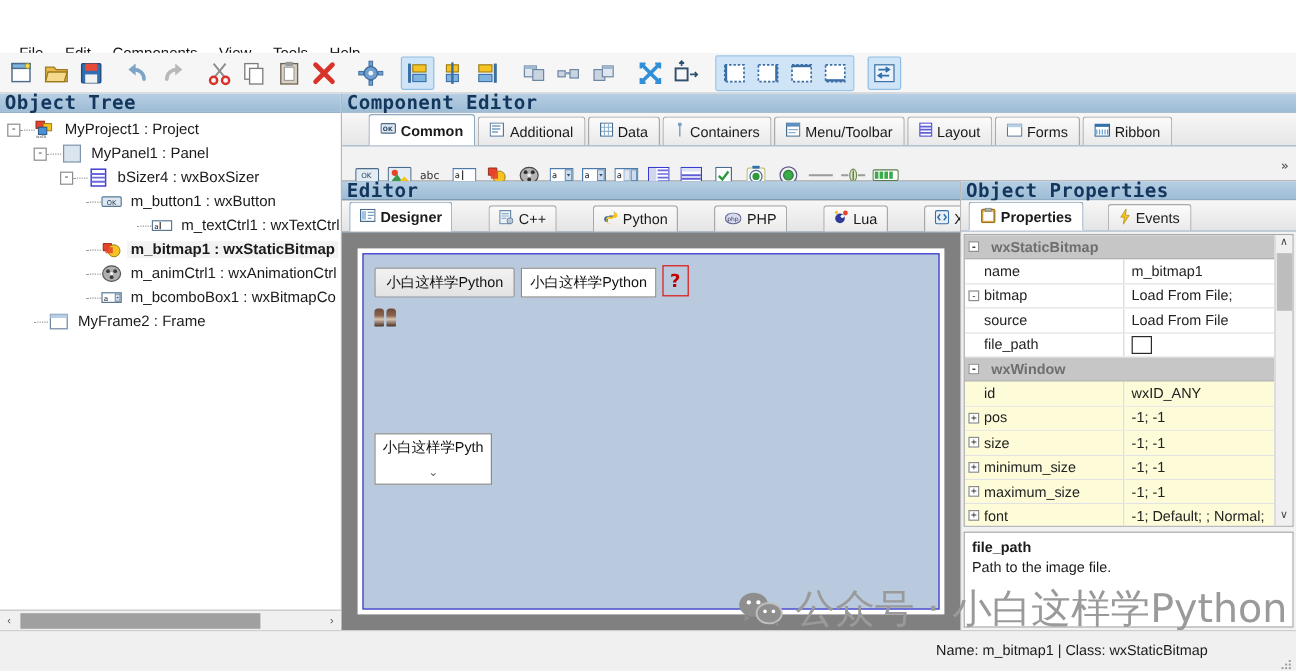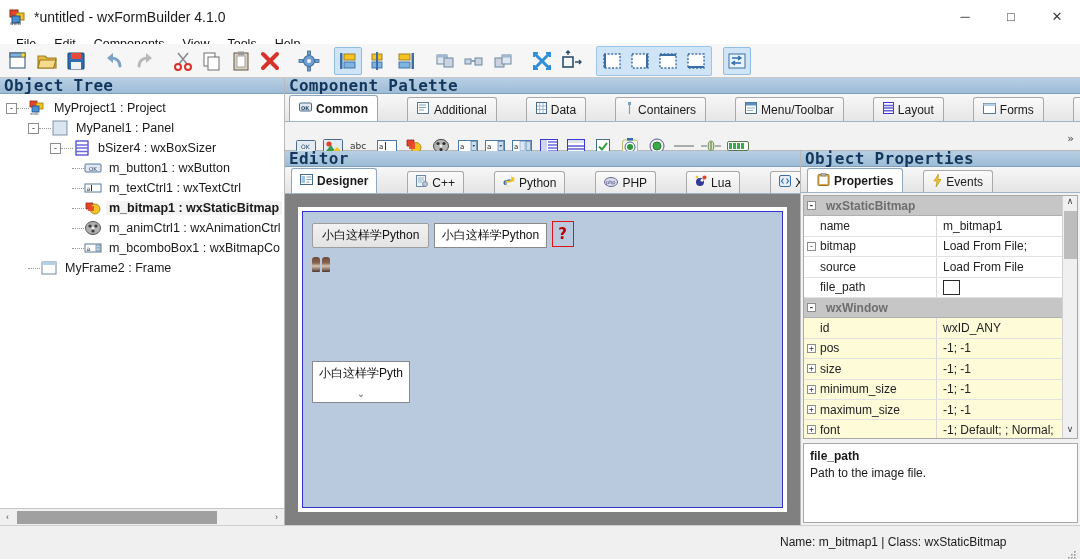--- a/index.html
+++ b/index.html
@@ -78,23 +78,22 @@
   .tree-hscroll .track { flex: 1; height: 15px; background: #f0f0f0; position: relative; }
   .tree-hscroll .thumb { position: absolute; left: 2px; top: 1px; width: 200px; height: 13px; background: #a0a0a0; }
 
   
   .palette {
     position: absolute; left: 285px; top: 78px; width: 795px; height: 73px;
     background: #f2f2f2; border-bottom: 1px solid #b9b9b9;
   }
   .ptabs {
     display: flex; align-items: flex-end; height: 28px;
-    padding-left: 4px; background: linear-gradient(#f7f7f7, #e6e6e6);
+    padding-left: 22px; background: linear-gradient(#f7f7f7, #e6e6e6);
     border-bottom: 1px solid #9fb4c7;
-    gap: 27px;
   }
   .ptab {
     display: flex; align-items: center; gap: 4px; height: 24px; padding: 0 9px;
     font-size: 12px; color: #1a1a1a; background: linear-gradient(#fbfbfb,#e9e9e9);
     border: 1px solid #a9a9a9; border-bottom: none;
     border-radius: 3px 3px 0 0; margin-right: 2px;
   }
   .ptab.active { background: #ffffff; font-weight: bold; height: 26px; border-color: #8fa8bd; }
   .picons {
     display: flex; align-items: center; gap: 5px; padding: 4px 0 0 10px; height: 44px;
@@ -223,36 +222,20 @@
     gap: 9px; font-size: 33px; color: #9a9a9a; pointer-events: none;
     white-space: nowrap; font-family: "DejaVu Sans", sans-serif;
   }
   .wm-wechat { width: 40px; height: 32px; position: relative; flex: none; }
 </style>
 </head>
 <body>
 
 <div id="app">
 
-  <div class="titlebar">
-    <div class="title-icon">
-      <svg width="18" height="18" viewBox="0 0 18 18">
-        <rect x="2" y="2" width="8" height="7" fill="#e8432a" stroke="#8f2a18"></rect>
-        <rect x="8" y="5" width="8" height="7" fill="#f6c324" stroke="#9b7a10"></rect>
-        <rect x="4" y="8" width="8" height="7" fill="#4a90d9" stroke="#24527d"></rect>
-        <text x="2" y="17" font-size="4.5" fill="#333" font-family="DejaVu Sans, sans-serif">wxfb</text>
-      </svg>
-    </div>
-    <div class="title-text">*untitled - wxFormBuilder 4.1.0</div>
-    <div class="win-btns">
-      <div class="win-btn">─</div>
-      <div class="win-btn">□</div>
-      <div class="win-btn">✕</div>
-    </div>
-  </div>
 
   <div class="menubar">
     <div class="menu-item">File</div>
     <div class="menu-item">Edit</div>
     <div class="menu-item">Components</div>
     <div class="menu-item">View</div>
     <div class="menu-item">Tools</div>
     <div class="menu-item">Help</div>
   </div>
 
@@ -468,21 +451,21 @@
         <div class="dots"></div>
         <div class="ticon">
           <svg width="18" height="16" viewBox="0 0 18 16">
             <rect x="1" y="4" width="16" height="8" rx="1" fill="#dfe8f2" stroke="#5a7894" stroke-width="1"></rect>
             <text x="5" y="10.5" font-size="5.5" fill="#28405a" font-family="DejaVu Sans, sans-serif">OK</text>
           </svg>
         </div>
         <div class="lbl">m_button1 : wxButton</div>
       </div>
 
-      <div class="tnode" style="padding-left:72px">
+      <div class="tnode" style="padding-left:114px">
         <div class="dots"></div>
         <div class="ticon">
           <svg width="18" height="16" viewBox="0 0 18 16">
             <rect x="1" y="4" width="16" height="8" fill="#ffffff" stroke="#5a7894" stroke-width="1"></rect>
             <text x="2.5" y="10.5" font-size="6" fill="#1a1a1a" font-family="DejaVu Sans, sans-serif">a</text>
             <rect x="7" y="5" width="1" height="6" fill="#333"></rect>
           </svg>
         </div>
         <div class="lbl">m_textCtrl1 : wxTextCtrl</div>
       </div>
@@ -541,21 +524,21 @@
     <div class="tree-hscroll">
       <div class="arr">‹</div>
       <div class="track">
         <div class="thumb"></div>
       </div>
       <div class="arr">›</div>
     </div>
   </div>
 
   <div class="palette">
-    <div class="panel-hdr">Component Palette</div>
+    <div class="panel-hdr">Component Editor</div>
     <div class="ptabs">
       <div class="ptab active">
         <span>
           <svg width="13" height="11" viewBox="0 0 13 11">
               <rect x="0.5" y="1" width="12" height="8" rx="1" fill="#dfe8f2" stroke="#4a6b8a"></rect>
               <text x="2" y="7.5" font-size="5" fill="#2a4763" font-family="DejaVu Sans, sans-serif">OK</text>
             </svg>
         </span>
         <span>Common</span>
       </div>
@@ -956,20 +939,35 @@
         <div class="va bot">∨</div>
       </div>
     </div>
 
     <div class="desc">
       <div class="dt">file_path</div>
       <div>Path to the image file.</div>
     </div>
   </div>
 
+  <div class="watermark">
+    <div class="wm-wechat">
+      <svg width="40" height="32" viewBox="0 0 40 32">
+        <ellipse cx="14" cy="12" rx="12" ry="10" fill="#8e8e8e"></ellipse>
+        <path d="M7 21l-1 5 5-3z" fill="#8e8e8e"></path>
+        <circle cx="10" cy="10" r="1.8" fill="#fff"></circle>
+        <circle cx="18" cy="10" r="1.8" fill="#fff"></circle>
+        <ellipse cx="27" cy="19" rx="10.5" ry="8.5" fill="#8e8e8e" stroke="#bfbfbf" stroke-width="1.6"></ellipse>
+        <path d="M34 26l1 4-4.5-2.5z" fill="#8e8e8e"></path>
+        <circle cx="23.5" cy="17.5" r="1.5" fill="#fff"></circle>
+        <circle cx="30.5" cy="17.5" r="1.5" fill="#fff"></circle>
+      </svg>
+    </div>
+    <div>公众号 · 小白这样学Python</div>
+  </div>
 
   <div class="statusbar">
     <div class="status-text">Name: m_bitmap1 | Class: wxStaticBitmap</div>
     <div class="resize-grip">
       <svg width="10" height="10" viewBox="0 0 10 10">
         <g fill="#9a9a9a">
           <rect x="7" y="1" width="1.6" height="1.6"></rect>
           <rect x="4" y="4" width="1.6" height="1.6"></rect>
             <rect x="7" y="4" width="1.6" height="1.6"></rect>
           <rect x="1" y="7" width="1.6" height="1.6"></rect>

